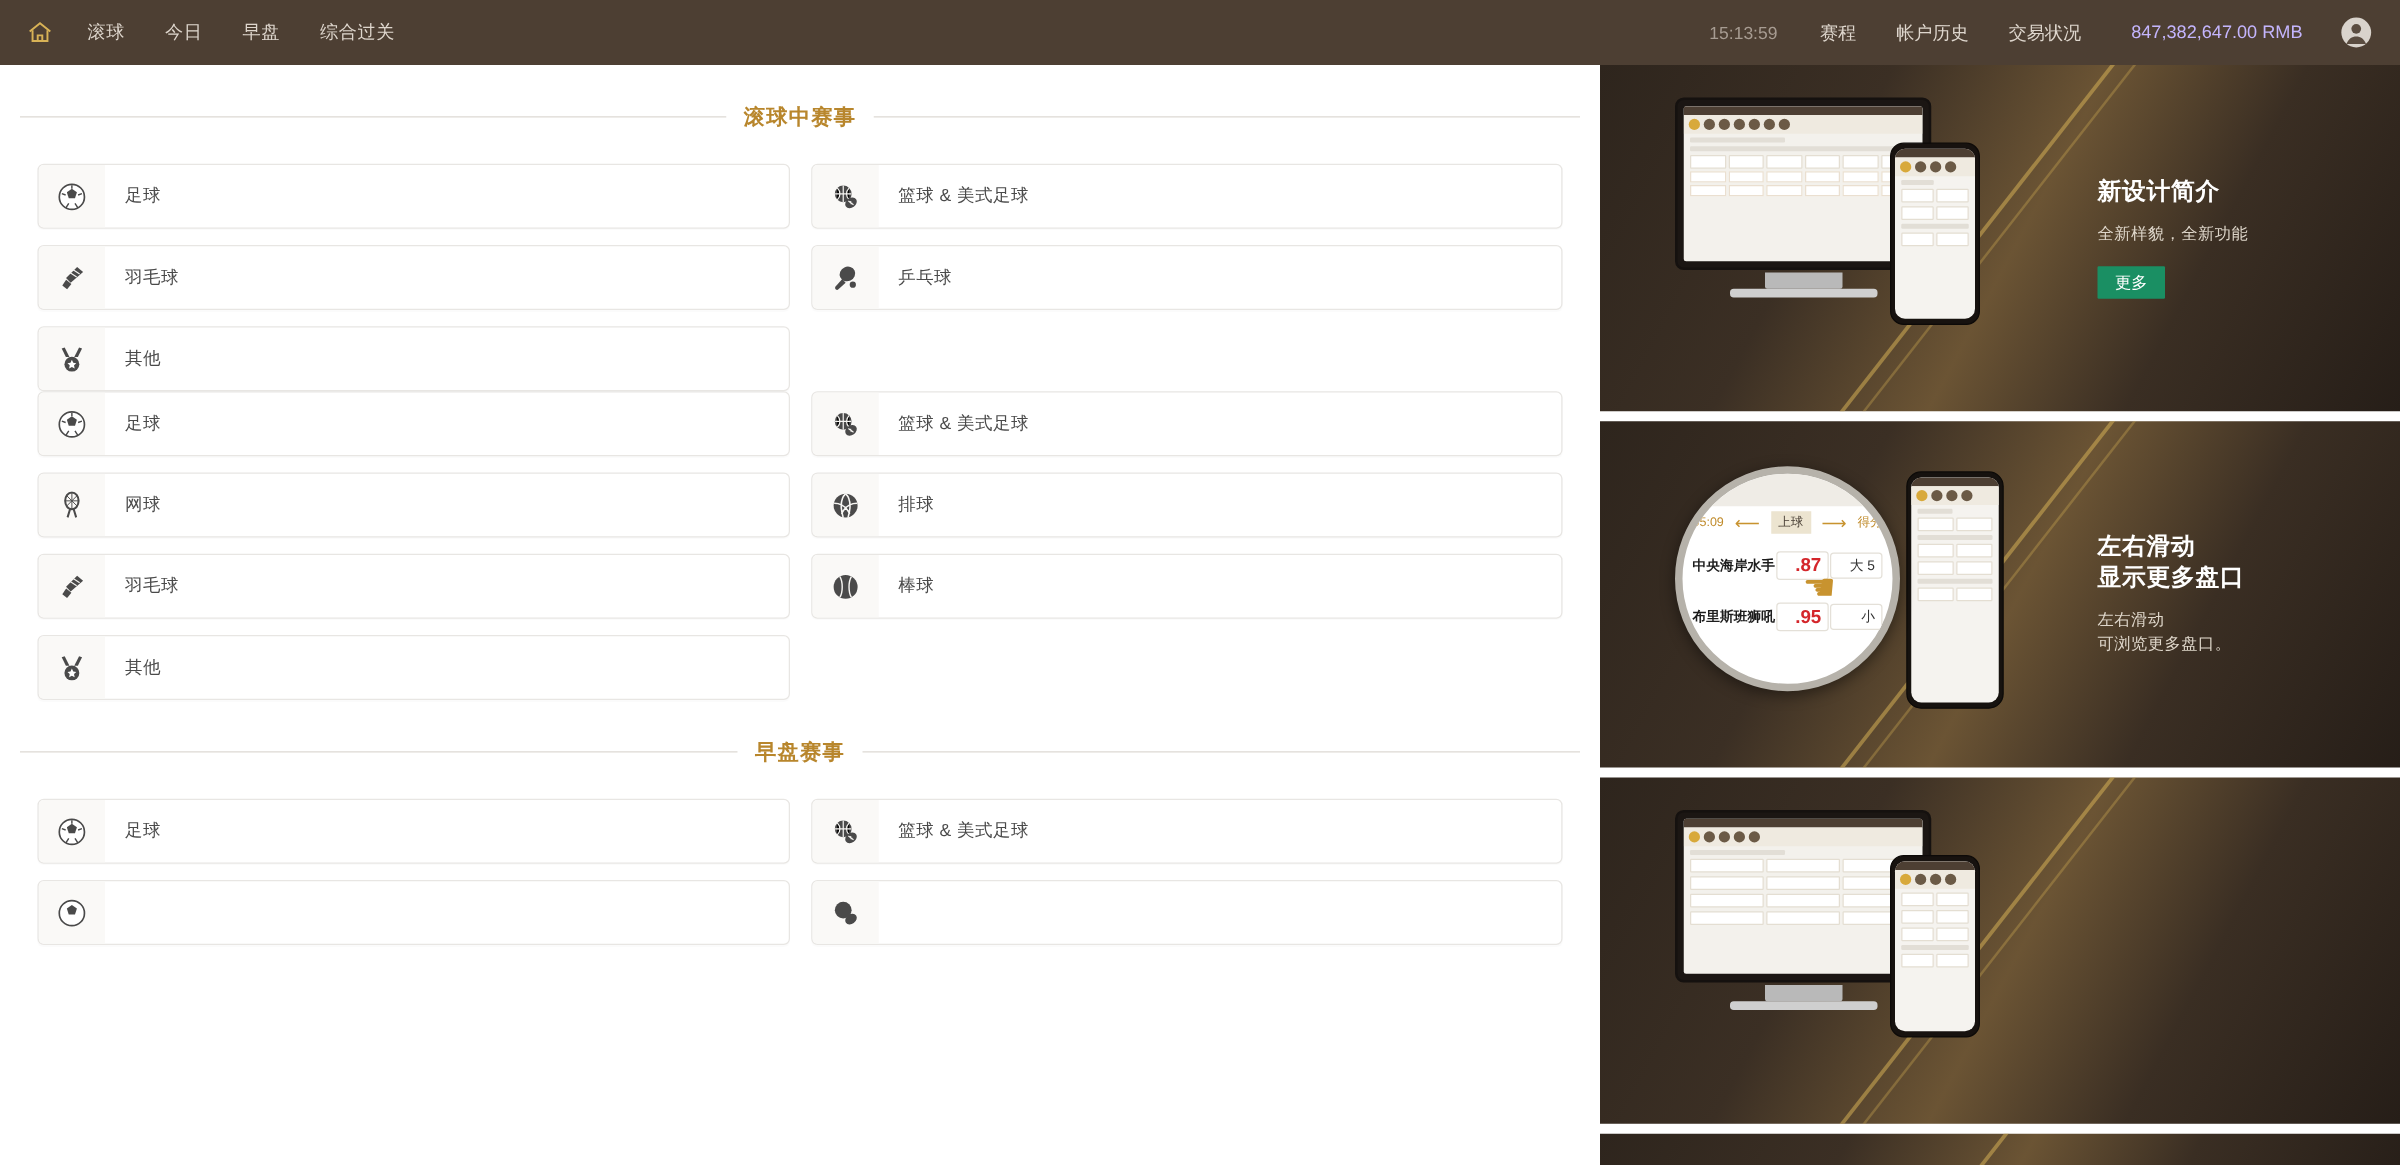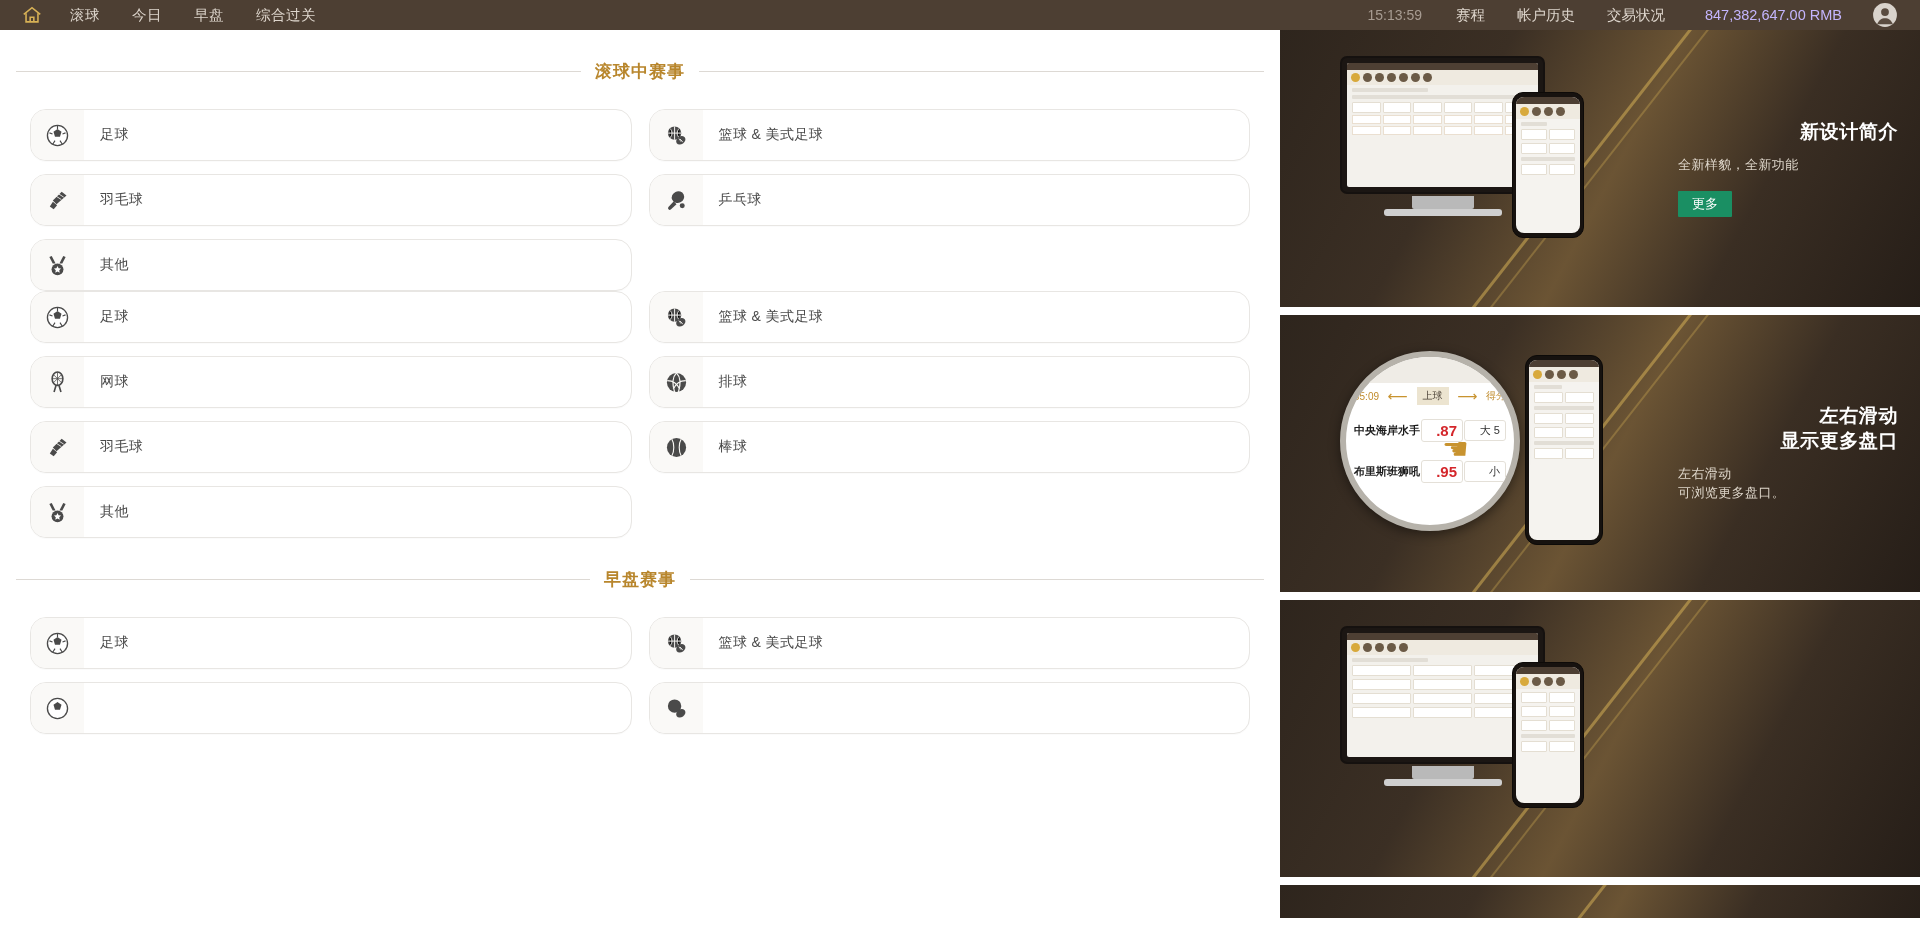--- a/index.html
+++ b/index.html
@@ -5,21 +5,21 @@
   * { box-sizing: border-box; margin: 0; padding: 0; }
   html, body { width: 1920px; height: 932px; overflow: hidden; }
   body {
     font-family: "Liberation Sans", "DejaVu Sans", sans-serif;
     background: #ffffff;
     color: #333;
   }
 
   
   .topbar {
-    height: 30px; background: #4d3f33; display: flex; align-items: center;
+    height: 52px; background: #4d3f33; display: flex; align-items: center;
     padding: 0 18px 0 10px; color: #cfc6bd; position: relative; z-index: 50;
   }
   .tb-left { display: flex; align-items: center; gap: 0; }
   .home-btn {
     width: 44px; height: 44px; display: flex; align-items: center; justify-content: center;
     cursor: pointer;
   }
   .home-btn svg { display: block; }
   .nav-item {
     padding: 0 16px; height: 44px; line-height: 44px; font-size: 14.5px;
@@ -57,21 +57,21 @@
     white-space: nowrap;
   }
 
   
   .grid {
     display: grid; grid-template-columns: 1fr 1fr; gap: 13px 17px;
     padding: 0 14px;
   }
   .sport-card {
     display: flex; align-items: stretch; height: 52px;
-    background: #fff; border: 1px solid #e8e6e3; border-radius: 16px;
+    background: #fff; border: 1px solid #e8e6e3; border-radius: 5px;
     cursor: pointer; overflow: hidden;
     box-shadow: 0 1px 1px rgba(0,0,0,0.02);
   }
   .sport-card .ico {
     width: 53px; min-width: 53px; background: #faf9f7;
     display: flex; align-items: center; justify-content: center;
   }
   .sport-card .ico svg { display: block; }
   .sport-card .lbl {
     flex: 1; display: flex; align-items: center; padding-left: 16px;
@@ -93,21 +93,21 @@
     position: absolute; width: 3px; height: 200%; background: rgba(212,175,85,.55);
     transform: rotate(38deg); top: -50%;
   }
   .promo .art { width: 390px; position: relative; flex: none; }
   .promo .copy {
     flex: 1; padding: 0 22px 0 8px; display: flex; flex-direction: column;
     justify-content: center; position: relative; z-index: 3;
   }
   .promo .copy h3 {
     font-size: 19px; color: #fff; font-weight: 700; line-height: 1.28;
-    letter-spacing: .6px; white-space: pre-line; text-align: right;
+    letter-spacing: .6px; white-space: pre-line;
   }
   .promo .copy p {
     font-size: 13px; color: #ded6ca; margin-top: 12px; line-height: 1.45;
     white-space: pre-line; letter-spacing: .4px;
   }
   .promo .more-btn {
     margin-top: 16px; width: 54px; height: 26px; background: #1a8f63;
     color: #fff; font-size: 13px; display: flex; align-items: center;
     justify-content: center; border: none; cursor: pointer; border-radius: 1px;
     align-self: flex-start;

